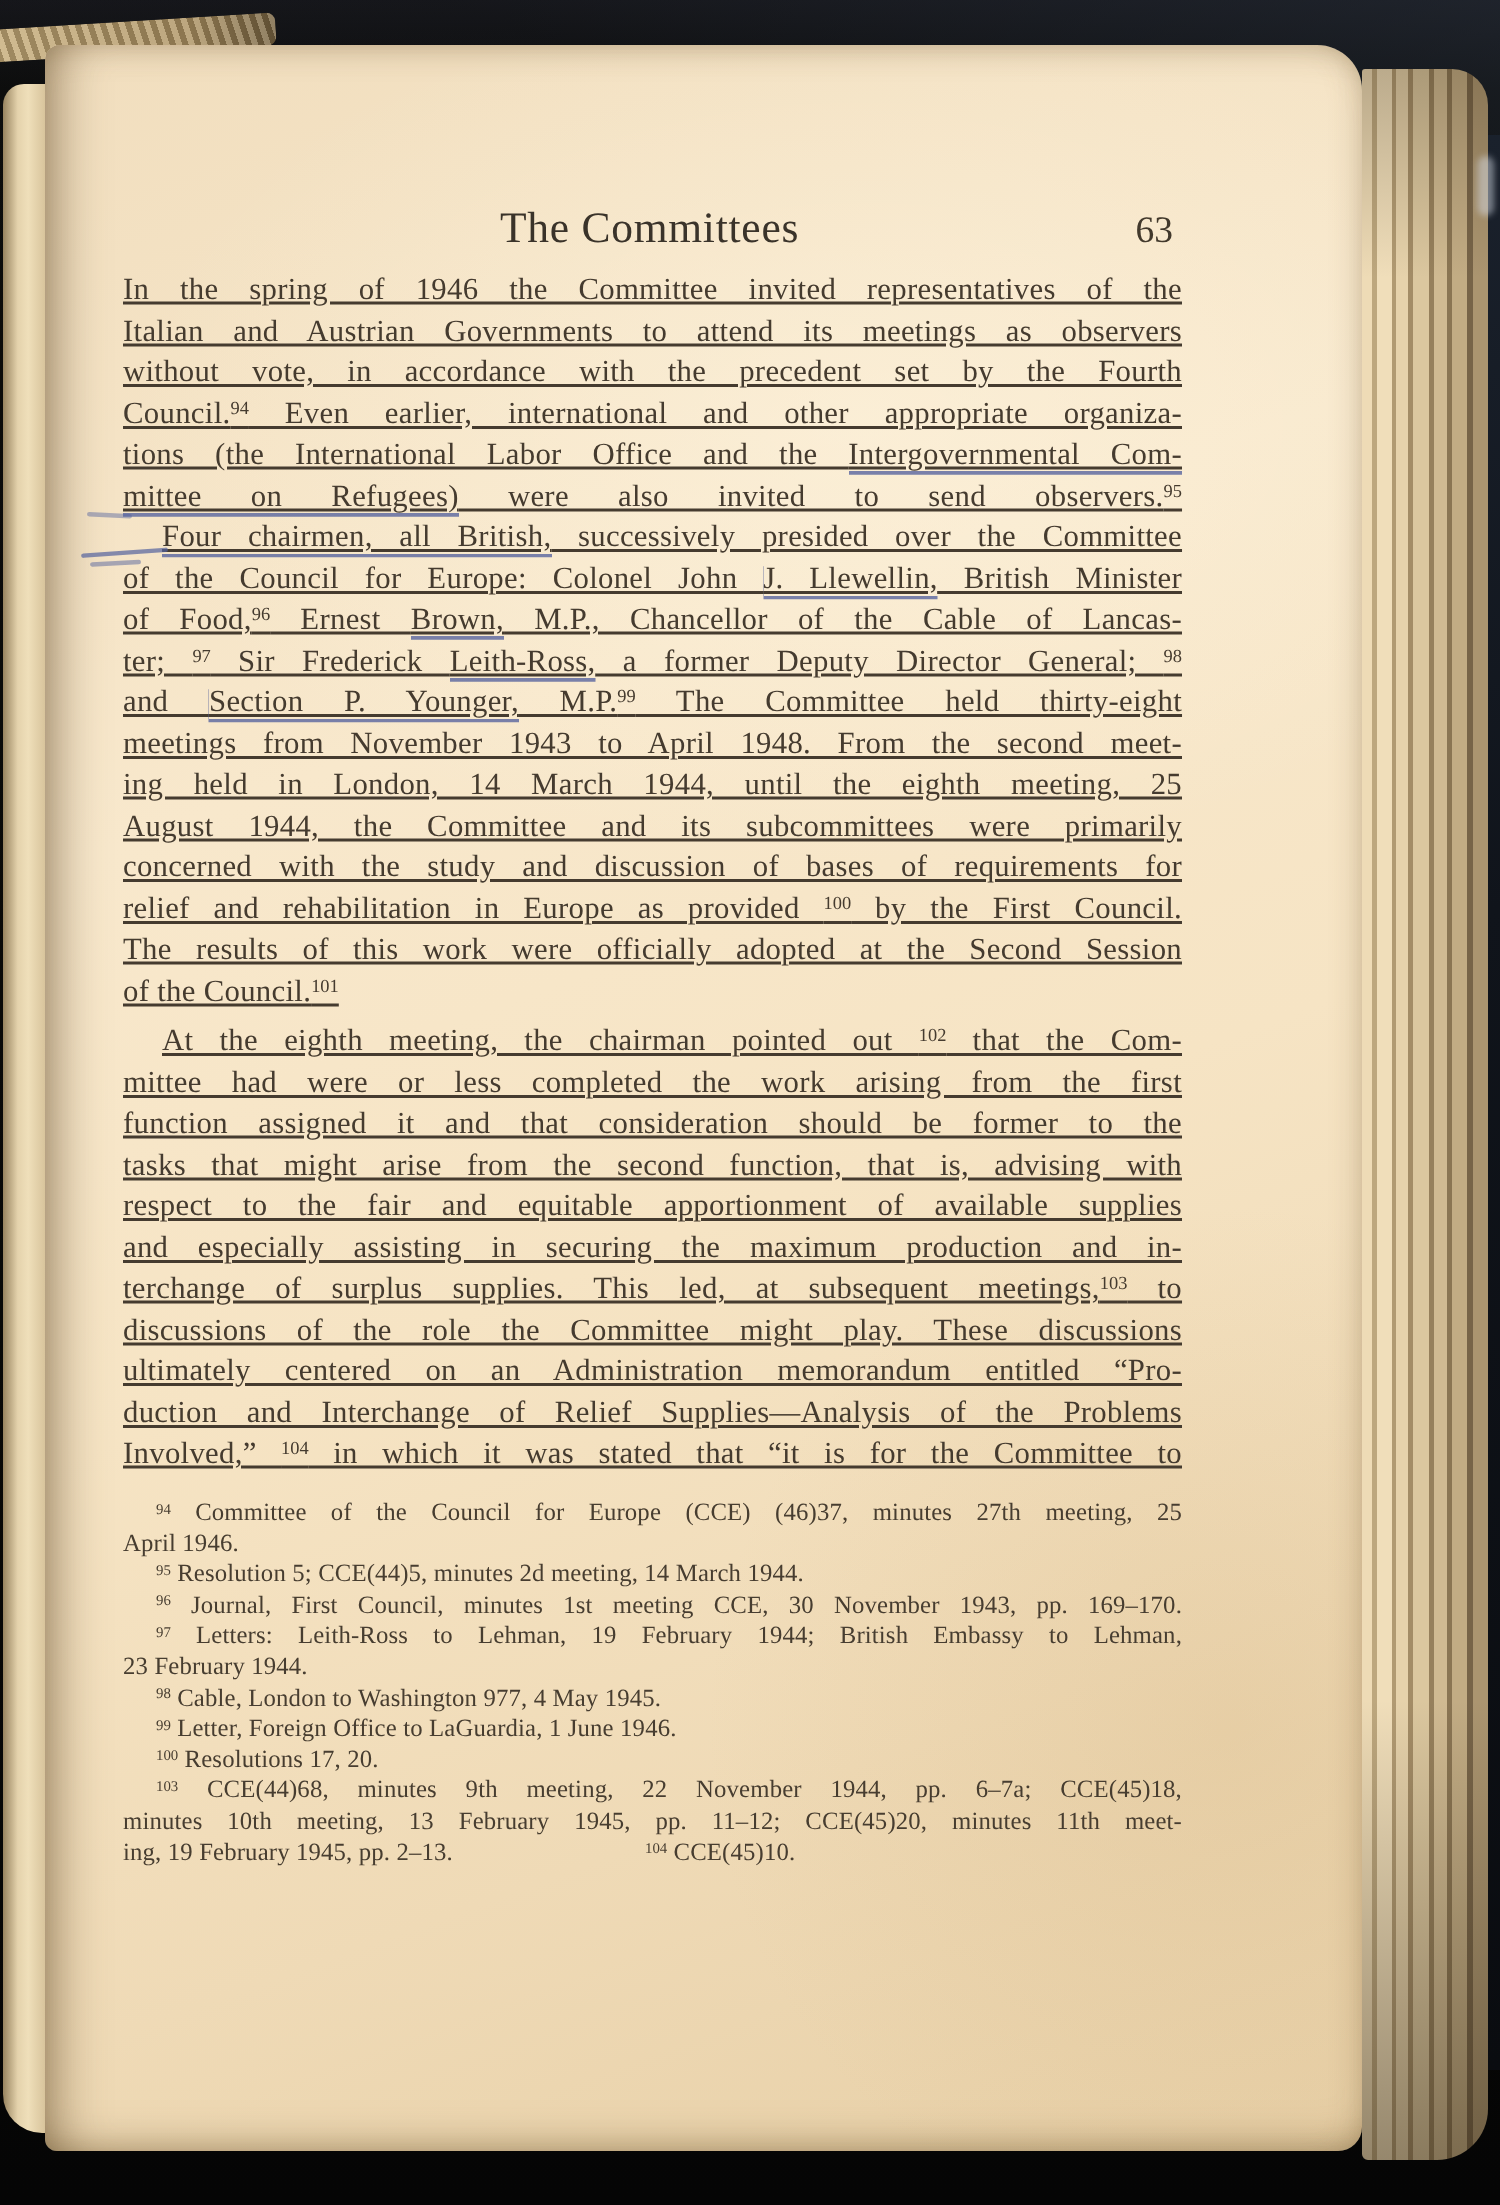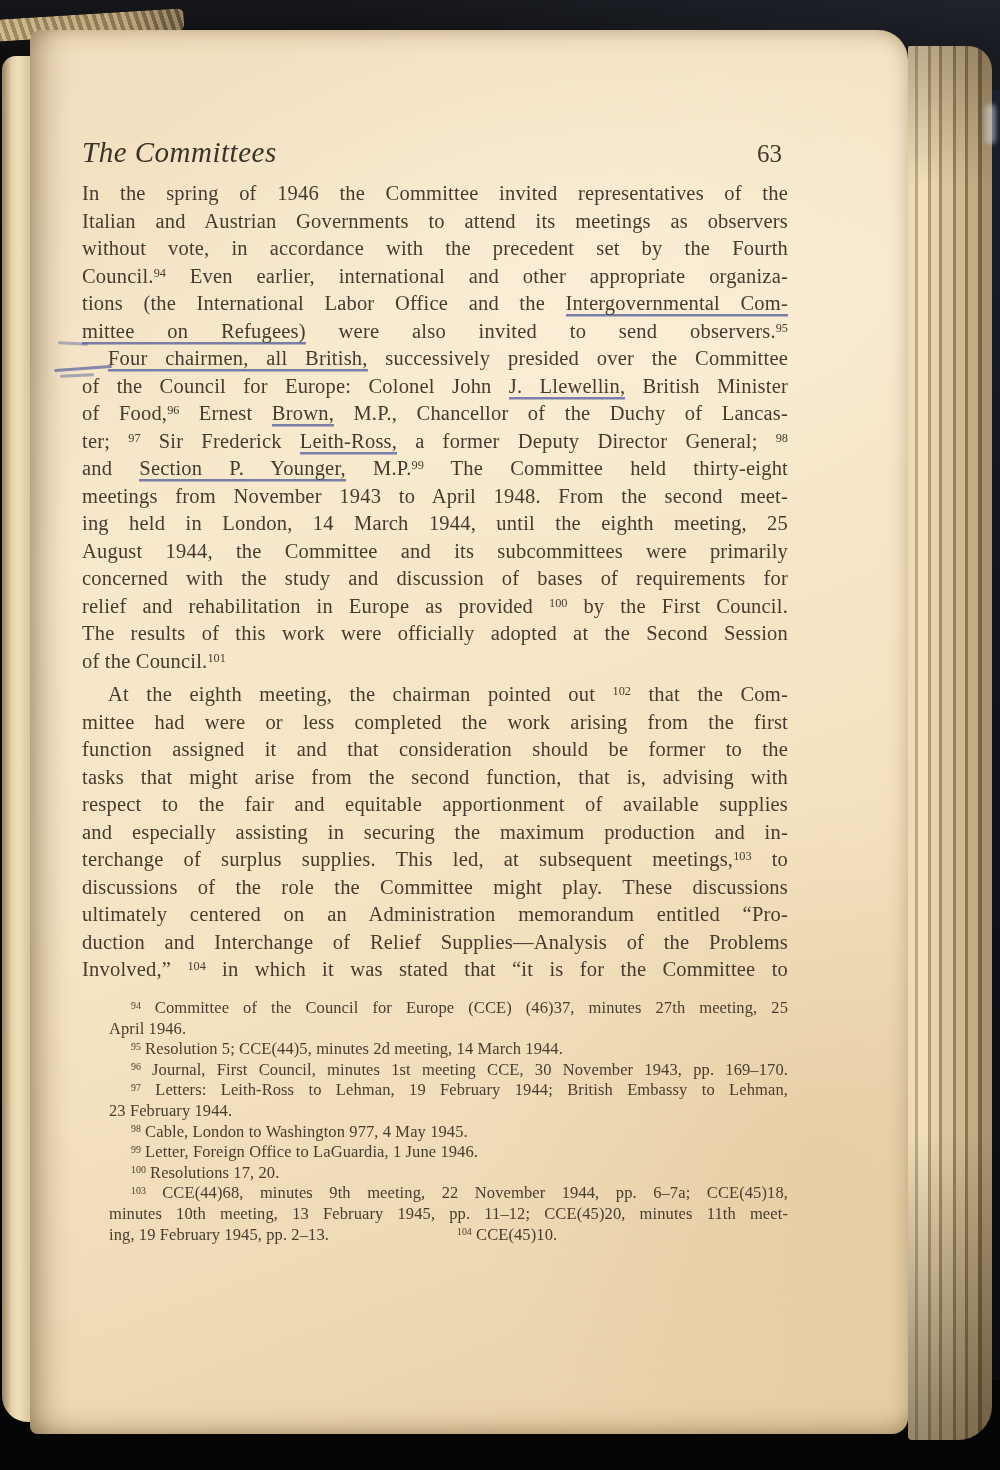--- a/index.html
+++ b/index.html
@@ -52,28 +52,28 @@
         #d0ba92 48px,#d0ba92 57px,#8a7553 57px,#8a7553 60px,
         #c2ac84 60px,#c2ac84 70px,#776448 70px,#776448 74px,
         #ab9570 74px,#ab9570 84px);
   }
   .cover-sliver{position:absolute;left:986px;top:90px;width:14px;height:1290px;
     background:linear-gradient(180deg,#1a212c 0%,#10141b 40%,#0a0c10 100%);}
   .glint{position:absolute;left:985px;top:104px;width:11px;height:40px;border-radius:6px;
     background:rgba(212,218,228,.5);filter:blur(2px);}
   
   .header-row{position:absolute;top:106px;left:52px;width:706px;height:40px;color:#3e362a;}
-  .title{position:absolute;left:0;right:4px;text-align:left;font-size:29px;letter-spacing:.5px;color:#3a332a;font-style:italic;}
+  .title{position:absolute;left:0;right:4px;text-align:center;font-size:29px;letter-spacing:.5px;color:#3a332a;}
   .pageno{position:absolute;right:6px;top:4px;font-size:25px;color:#42392c;}
   .body-text{position:absolute;top:150px;left:52px;width:706px;
     font-size:20.5px;color:#453b2f;letter-spacing:.2px;}
-  .bline{height:27.5px;line-height:27.5px;}
+  .bline{height:27.5px;line-height:27.5px;text-decoration:underline;}
   .footnotes{position:absolute;top:968px;left:52px;width:706px;
     font-size:16.5px;color:#473d30;letter-spacing:.1px;}
-  .fline{height:20.6px;line-height:20.6px;margin-left:27px;}
+  .fline{height:20.6px;line-height:20.6px;}
   .just{text-align:justify;text-align-last:justify;}
   .ind{text-indent:26px;}
   .fline.ind{text-indent:22px;}
   .sup{font-size:.6em;position:relative;top:-.45em;letter-spacing:0;}
   .i{}
   .u{box-shadow:0 2.5px 0 0 rgba(84,98,158,.78);}
   .gap{display:inline-block;width:128px;}
   
   .pen{position:absolute;height:2.6px;background:rgba(84,98,158,.7);border-radius:2px;}
   .pen.s0{left:58px;top:342px;width:30px;transform:rotate(3deg);opacity:.65;}
@@ -98,21 +98,21 @@
           <div class="bline just"><span>In the spring of 1946 the Committee invited representatives of the</span></div>
           <div class="bline just"><span>Italian and Austrian Governments to attend its meetings as observers</span></div>
           <div class="bline just"><span>without vote, in accordance with the precedent set by the Fourth</span></div>
           <div class="bline just"><span>Council.</span><span class="sup">94</span><span> Even earlier, international and other appropriate organiza-</span></div>
           <div class="bline just"><span>tions (the International Labor Office and the </span><span class="u">Intergovernmental Com-</span></div>
           <div class="bline just"><span class="u">mittee on Refugees)</span><span> were also invited to send observers.</span><span class="sup">95</span></div>
         </div>
         <div>
           <div class="bline just ind"><span class="u">Four chairmen, all British,</span><span> successively presided over the Committee</span></div>
           <div class="bline just"><span>of the Council for Europe: Colonel John </span><span class="u">J. Llewellin,</span><span> British Minister</span></div>
-          <div class="bline just"><span>of Food,</span><span class="sup">96</span><span> Ernest </span><span class="u">Brown,</span><span> M.P., Chancellor of the Duchy of Lancas-</span></div>
+          <div class="bline just"><span>of Food,</span><span class="sup">96</span><span> Ernest </span><span class="u">Brown,</span><span> M.P., Chancellor of the Cable of Lancas-</span></div>
           <div class="bline just"><span>ter; </span><span class="sup">97</span><span> Sir Frederick </span><span class="u">Leith-Ross,</span><span> a former Deputy Director General; </span><span class="sup">98</span></div>
           <div class="bline just"><span>and </span><span class="u">Section P. Younger,</span><span> M.P.</span><span class="sup">99</span><span> The Committee held thirty-eight</span></div>
           <div class="bline just"><span>meetings from November 1943 to April 1948. From the second meet-</span></div>
           <div class="bline just"><span>ing held in London, 14 March 1944, until the eighth meeting, 25</span></div>
           <div class="bline just"><span>August 1944, the Committee and its subcommittees were primarily</span></div>
           <div class="bline just"><span>concerned with the study and discussion of bases of requirements for</span></div>
           <div class="bline just"><span>relief and rehabilitation in Europe as provided </span><span class="sup">100</span><span> by the First Council.</span></div>
           <div class="bline just"><span>The results of this work were officially adopted at the Second Session</span></div>
           <div class="bline"><span>of the Council.</span><span class="sup">101</span></div>
         </div>

